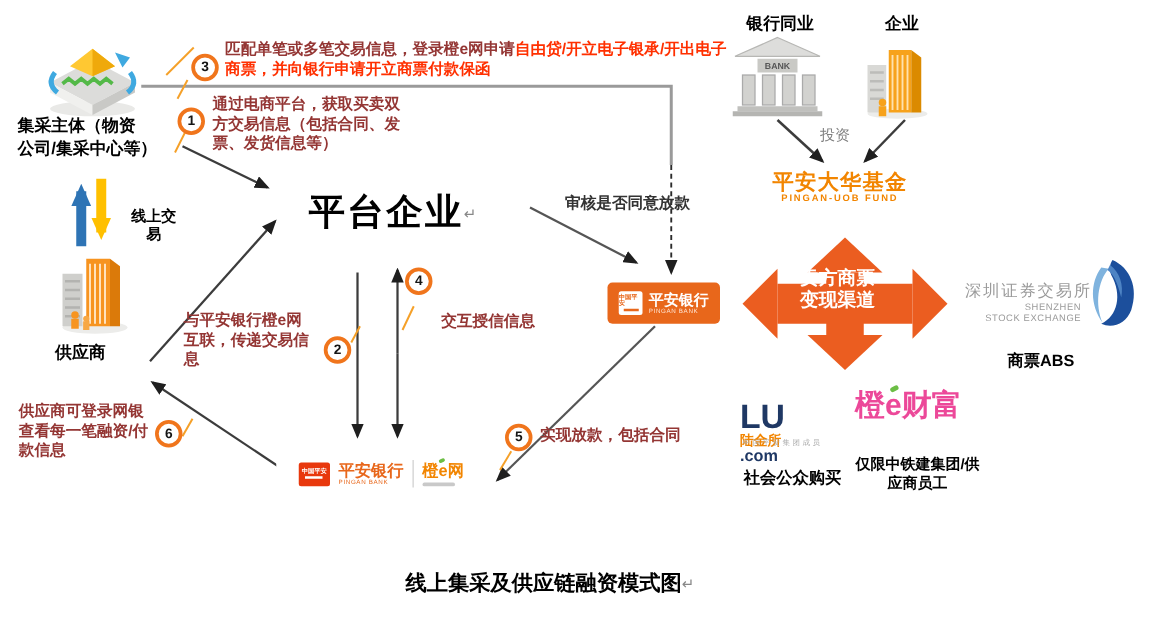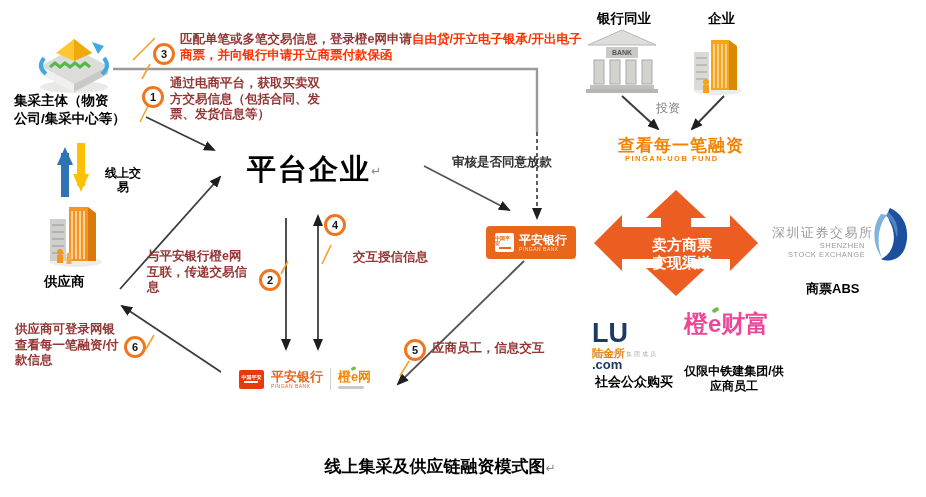--- a/index.html
+++ b/index.html
@@ -152,21 +152,21 @@
 
   <div class="abs txt blk" style="left:247px;top:150px;font-size:29px;letter-spacing:2px;"><span>平台企业</span><span class="pilcrow">↵</span></div>
   <div class="stepc" style="left:259px;top:269px;">2</div>
 
   <div class="stepc" style="left:324px;top:214px;">4</div>
   <div class="abs txt steptxt" style="left:353px;top:250px;">交互授信信息</div>
 
   <div class="abs txt" style="left:452px;top:154px;font-size:12.5px;font-weight:bold;color:#333;">审核是否同意放款</div>
 
   <div class="stepc" style="left:404px;top:339px;">5</div>
-  <div class="abs txt steptxt" style="left:432px;top:341px;">应商员工，信息交互</div>
+  <div class="abs txt steptxt" style="left:432px;top:341px;">实现放款，包括合同</div>
 
   <div class="abs pbox">
     <div class="sq">
       <span>中国平安</span>
       <span style="width:12px;height:2px;background:#E8671B;margin-top:1px;"></span>
     </div>
     <div>
       <div class="nm">平安银行</div>
       <div class="sb">PINGAN BANK</div>
     </div>
@@ -215,24 +215,24 @@
     <polygon points="37,4 45,10 45,54 37,54" fill="#DB8A00"></polygon>
     <g stroke="#ffe2ad" stroke-width="1.5">
         <path d="M22,8 v44 M26,8 v44 M30,8 v44 M34,8 v44"></path>
       </g>
     <circle cx="14" cy="46" r="3" fill="#F7A21B"></circle>
       <rect x="11" y="49" width="6" height="8" fill="#F7A21B"></rect>
   </svg>
 
   <div class="abs txt" style="left:656px;top:100px;font-size:12px;color:#7f7f7f;">投资</div>
 
-  <div class="abs txt" style="left:618px;top:134px;font-size:17px;font-weight:bold;color:#F28500;letter-spacing:1px;">查看每一笔融资</div>
+  <div class="abs txt" style="left:618px;top:134px;font-size:17px;font-weight:bold;color:#F28500;letter-spacing:1px;">平安大华基金</div>
   <div class="abs txt" style="left:625px;top:154px;font-size:7.5px;font-weight:bold;color:#F28500;letter-spacing:1.5px;">PINGAN-UOB FUND</div>
 
-  <div class="abs txt pre" style="left:640px;top:236px;width:72px;text-align:right;color:#fff;font-weight:bold;font-size:15px;line-height:17.5px;">卖方商票
+  <div class="abs txt pre" style="left:640px;top:214px;width:72px;text-align:left;color:#fff;font-weight:bold;font-size:15px;line-height:17.5px;">卖方商票
 变现渠道</div>
 
   <div class="abs txt graysub" style="left:772px;top:224px;font-size:13px;letter-spacing:1.5px;">深圳证券交易所</div>
   <div class="abs txt graysub pre" style="left:770px;top:241px;width:95px;text-align:right;font-size:7.5px;line-height:9px;letter-spacing:.5px;">SHENZHEN
 STOCK EXCHANGE</div>
   <svg class="abs txt" style="left:868px;top:206px;" width="44" height="58" viewBox="0 0 44 58">
     <path d="M13,8 C4,20 4,38 14,52 C8,38 10,19 19,9 Z" fill="#7FB3DE"></path>
     <path d="M22,2 C36,8 43,24 37,42 C33,53 22,57 13,53 C26,47 30,30 21,14 C19,9 20,5 22,2 Z" fill="#1C4F9C"></path>
     <path d="M20,6 C28,12 31,22 29,32 C27,24 24,14 18,10 Z" fill="#4E84C4"></path>
   </svg>

